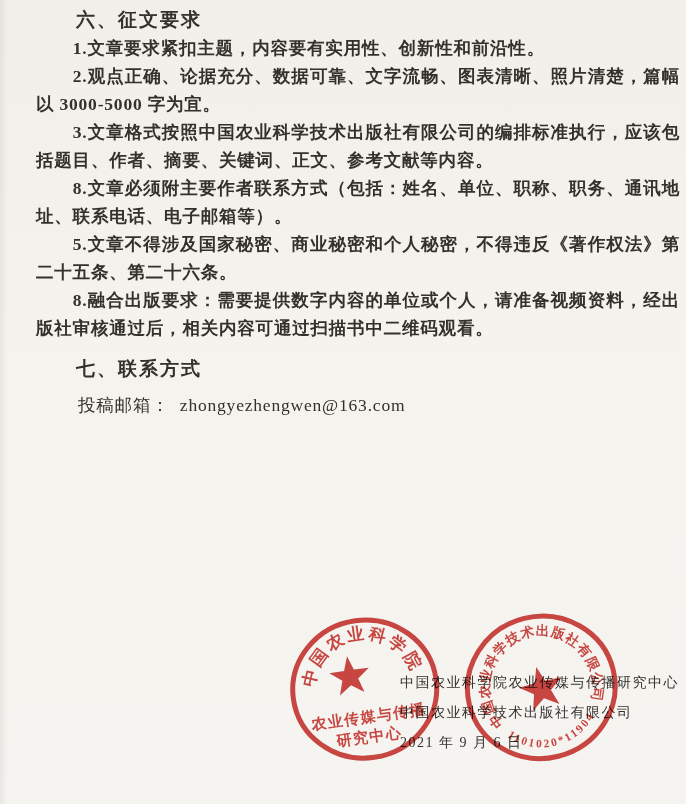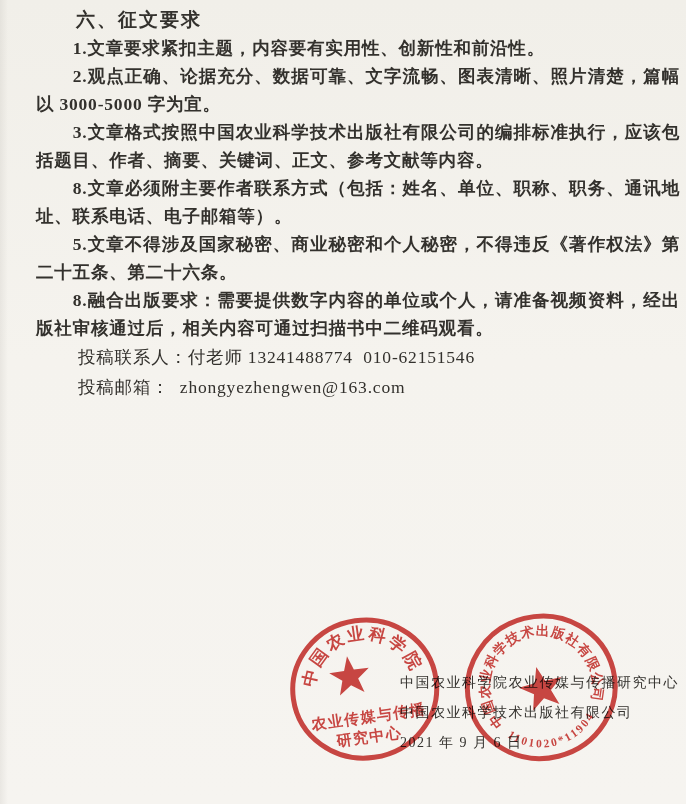--- a/index.html
+++ b/index.html
@@ -101,21 +101,21 @@
 
   <div class="doc">
     <h2 class="sec-heading">六、征文要求</h2>
     <p class="para">1.文章要求紧扣主题，内容要有实用性、创新性和前沿性。</p>
     <p class="para">2.观点正确、论据充分、数据可靠、文字流畅、图表清晰、照片清楚，篇幅以 3000-5000 字为宜。</p>
     <p class="para">3.文章格式按照中国农业科学技术出版社有限公司的编排标准执行，应该包括题目、作者、摘要、关键词、正文、参考文献等内容。</p>
     <p class="para">8.文章必须附主要作者联系方式（包括：姓名、单位、职称、职务、通讯地址、联系电话、电子邮箱等）。</p>
     <p class="para">5.文章不得涉及国家秘密、商业秘密和个人秘密，不得违反《著作权法》第二十五条、第二十六条。</p>
     <p class="para">8.融合出版要求：需要提供数字内容的单位或个人，请准备视频资料，经出版社审核通过后，相关内容可通过扫描书中二维码观看。</p>
 
-    <p class="contact-line">投稿联系人：付老师 13241488774  010-62151546</p>
+    <h2 class="sec-heading second">七、联系方式</h2>
     <p class="contact-line">投稿邮箱：  zhongyezhengwen@163.com</p>
   </div>
 
   <div class="signature">
     <div>中国农业科学院农业传媒与传播研究中心</div>
     <div>中国农业科学技术出版社有限公司</div>
     <div>2021 年 9 月 6 日</div>
   </div>
 
   <svg class="seal seal-left" width="158" height="152" viewBox="0 0 158 152" aria-hidden="true">

